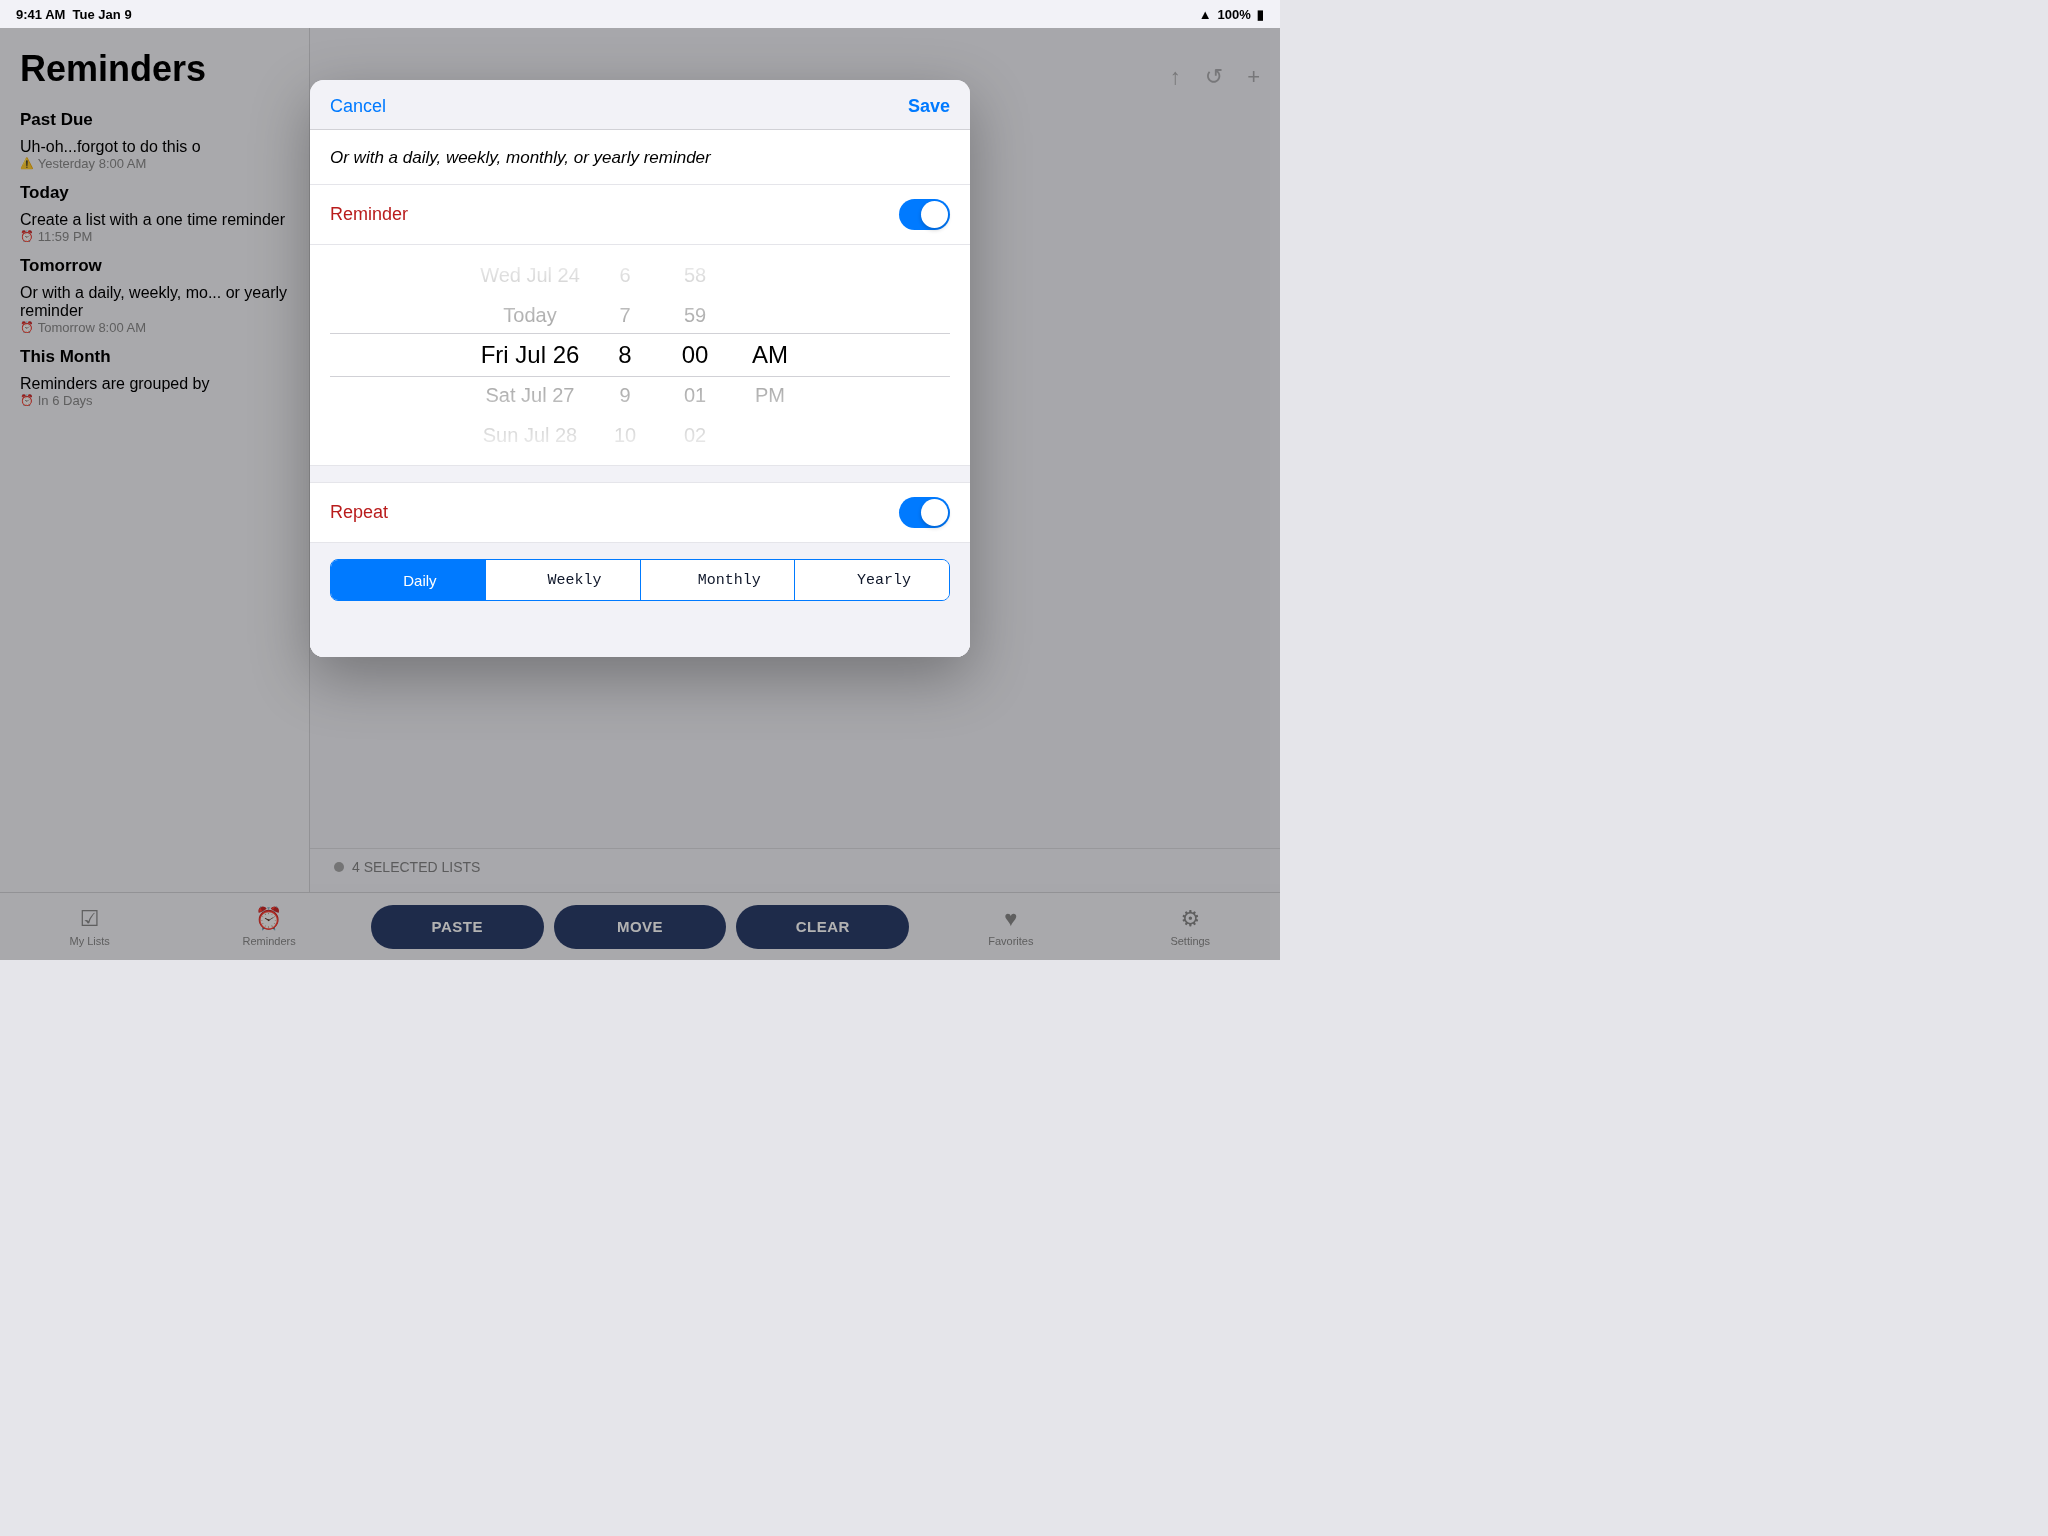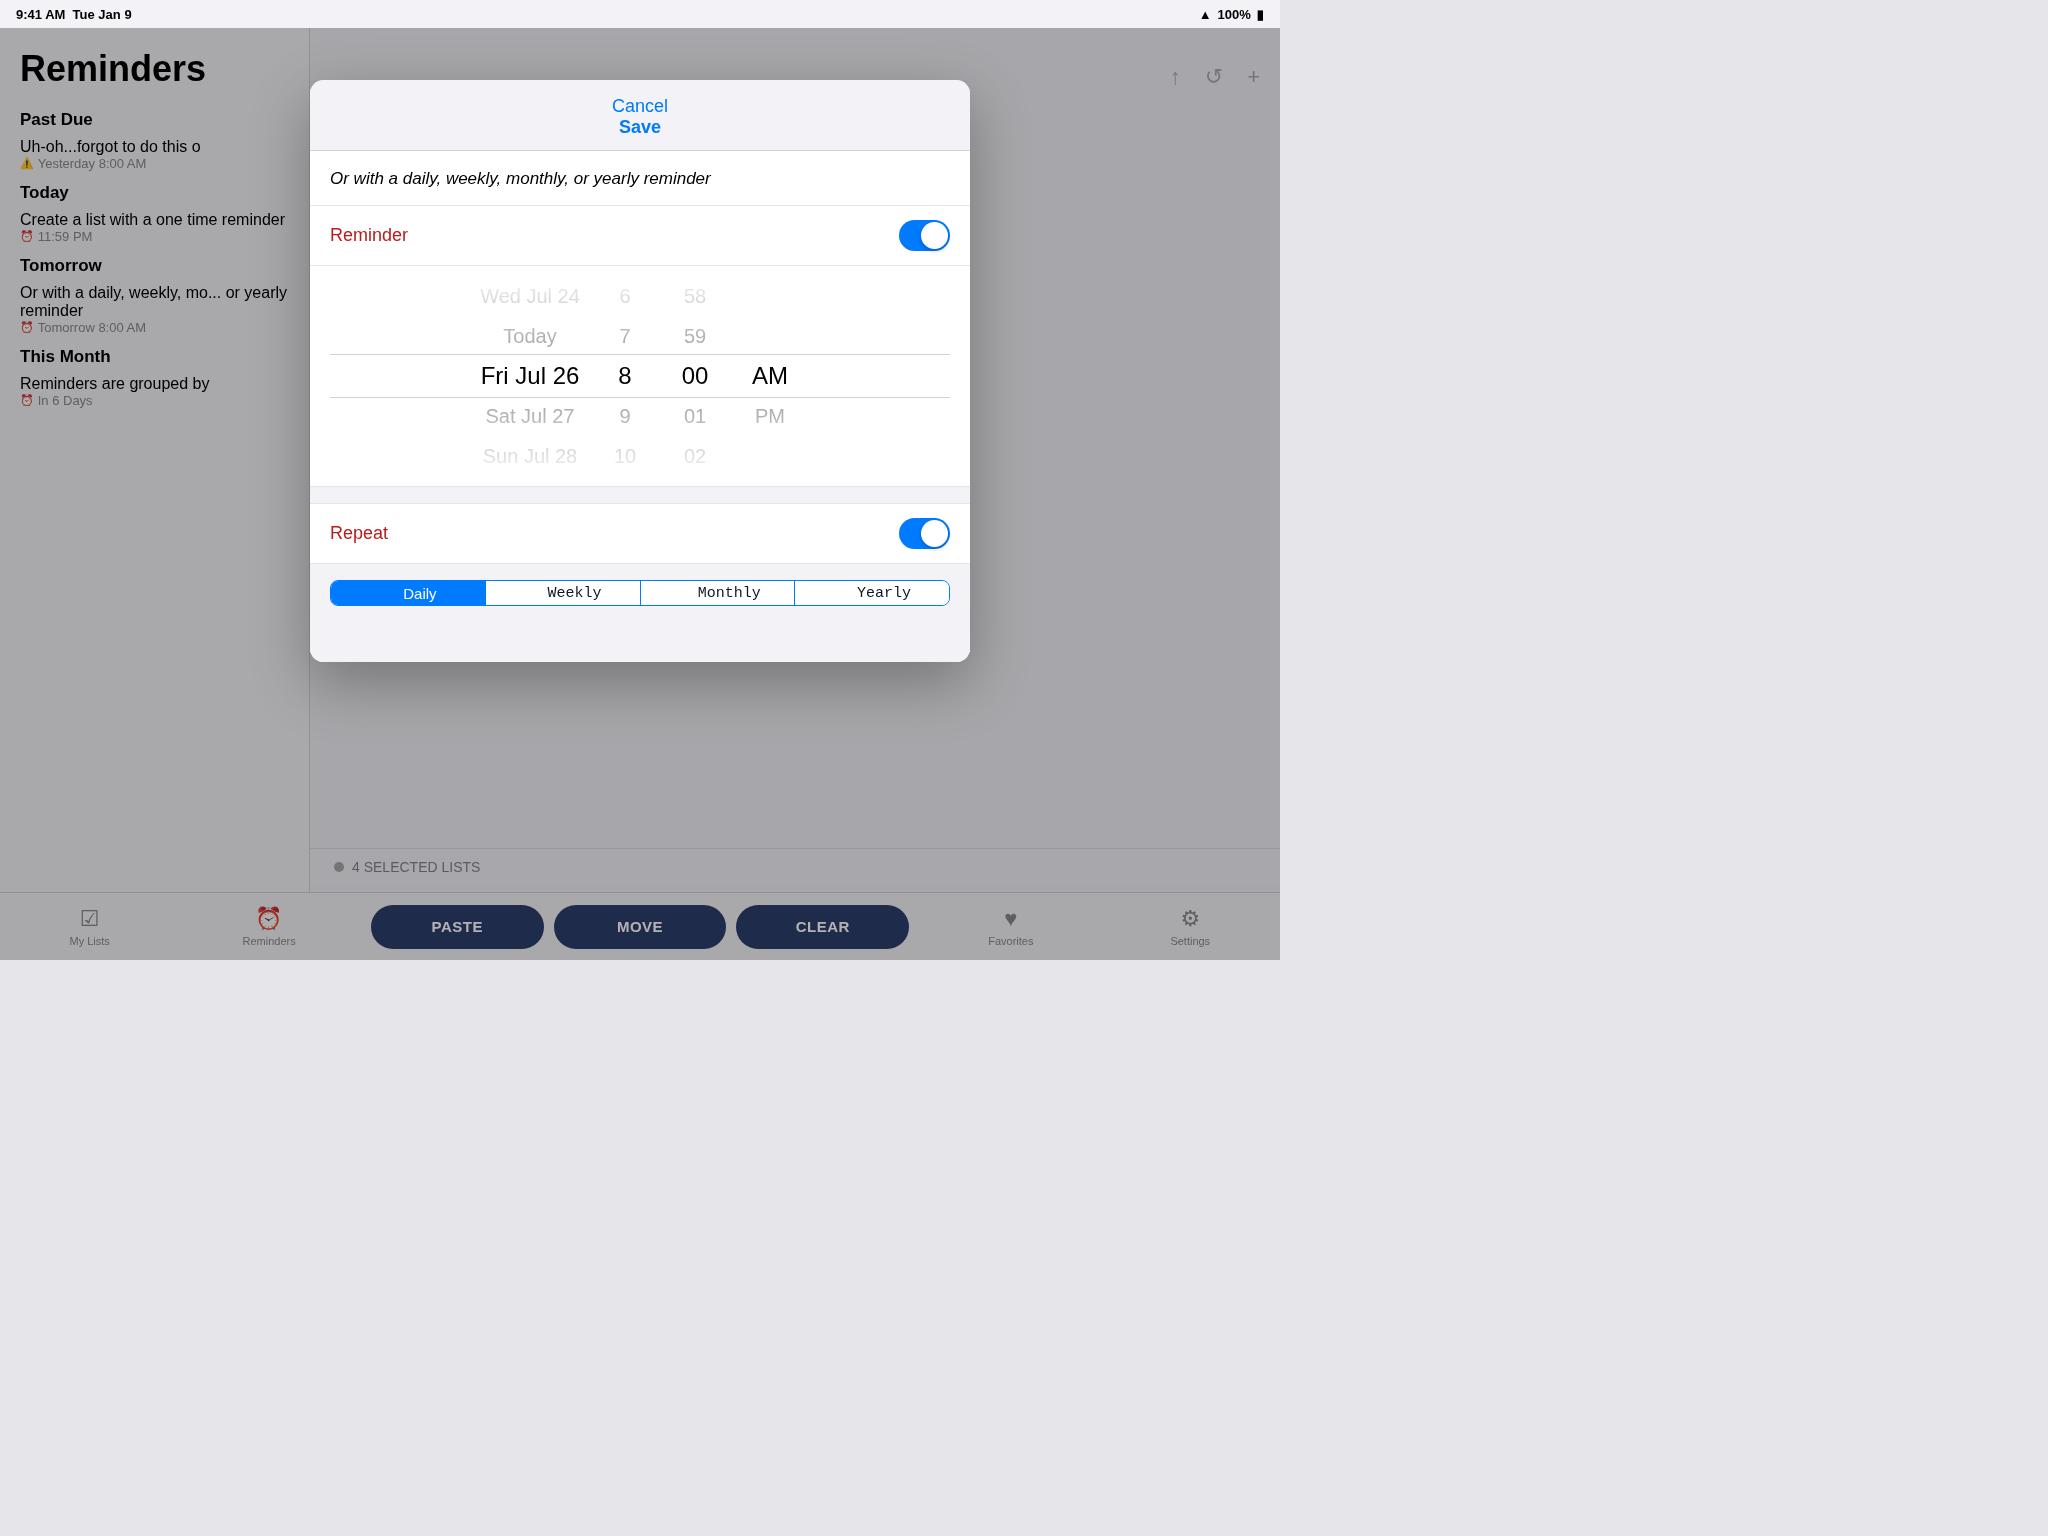--- a/index.html
+++ b/index.html
@@ -212,21 +212,20 @@
     }
 
     
     .modal-header {
       background: #f2f2f7;
       display: flex;
       align-items: center;
       justify-content: space-between;
       padding: 16px 20px 12px;
       border-bottom: 1px solid #d1d1d6;
-      flex-direction: column;
     }
     .modal-cancel {
       color: #007aff;
       font-size: 18px;
       cursor: pointer;
       background: none;
       border: none;
     }
     .modal-save {
       color: #007aff;
@@ -402,21 +401,21 @@
     
     .segmented-control {
       display: flex;
       margin: 16px 20px 16px;
       border: 1.5px solid #007aff;
       border-radius: 8px;
       overflow: hidden;
     }
     .seg-btn {
       flex: 1;
-      height: 24px;
+      height: 40px;
       display: flex;
       align-items: center;
       justify-content: center;
       font-size: 15px;
       cursor: pointer;
       border: none;
       border-right: 1.5px solid #007aff;
       padding-left: 24px;
     }
     .seg-btn:last-child {

